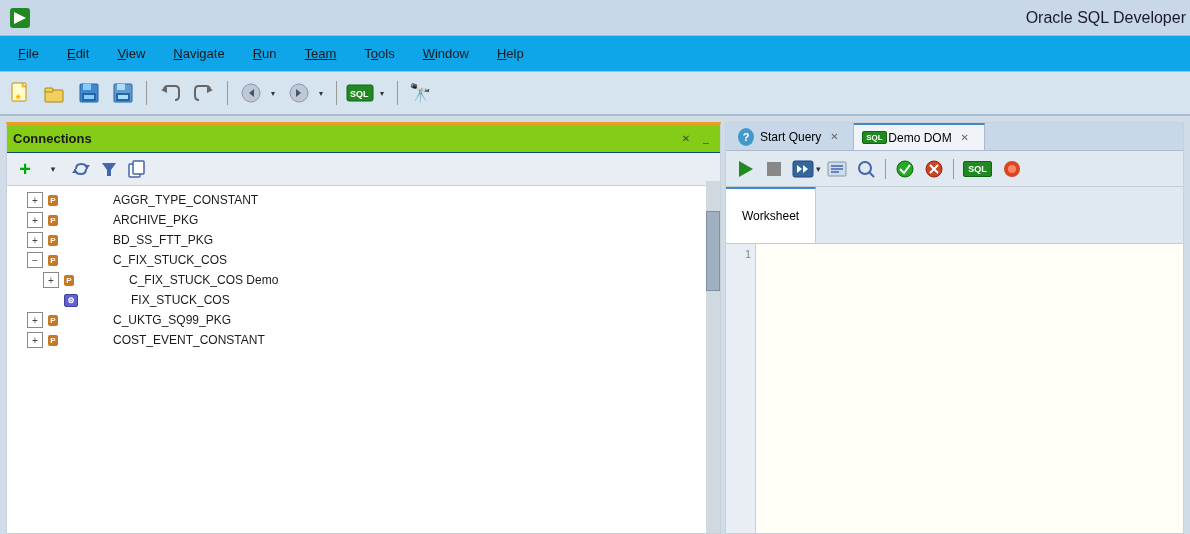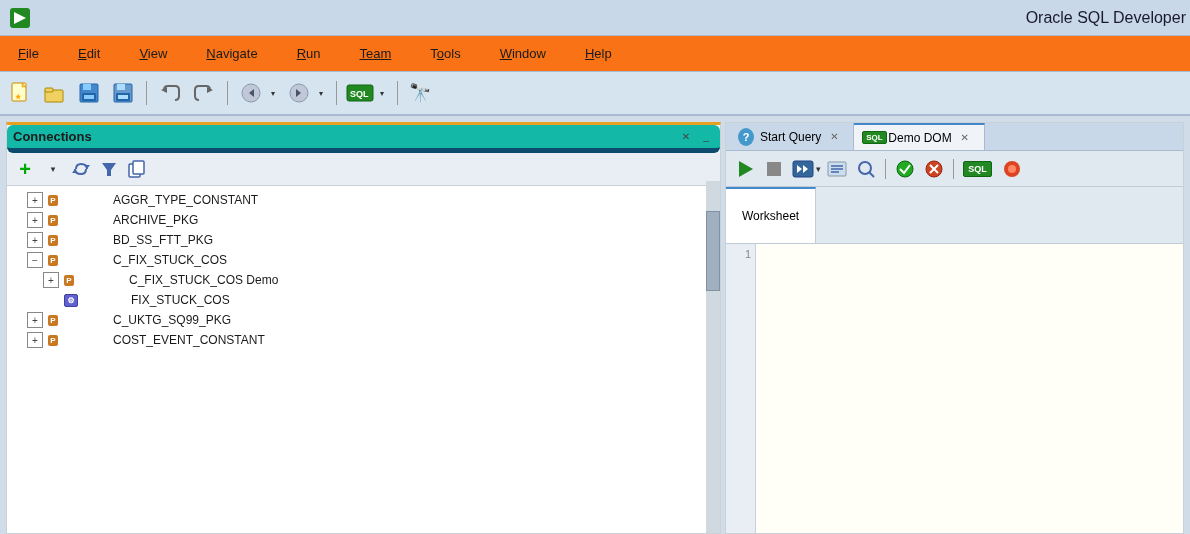--- a/index.html
+++ b/index.html
@@ -16,27 +16,27 @@
       border-bottom: 1px solid #aabbd0;
     }
     .title-bar-text {
       font-size: 16px;
       font-weight: normal;
       color: #1a1a2e;
     }
 
     
     .menu-bar {
-      background: #f97316;
+      background: #0ea5e9;
       height: 36px;
       display: flex;
       align-items: center;
       padding: 0 8px;
       border-bottom: 1px solid #aabbd0;
-      gap: 19px;
+      gap: 8px;
     }
     .menu-item {
       padding: 4px 10px;
       cursor: pointer;
       color: #1a1a1a;
       font-size: 13px;
       border-radius: 2px;
     }
     .menu-item u { text-decoration: underline; }
 
@@ -89,24 +89,23 @@
       margin: 6px 0 0 6px;
       display: flex;
       flex-direction: column;
       position: relative;
     }
     .panel-header {
       display: flex;
       align-items: center;
       justify-content: space-between;
       padding: 4px 6px;
-      background: #14b8a6;
-      border-bottom: 5px solid #0c4a6e;
+      background: #84cc16;
+      border-bottom: 1px solid #0c4a6e;
       height: 28px;
-      border-radius: 6px;
     }
     .panel-title {
       font-size: 13px;
       font-weight: bold;
       color: #1a1a1a;
     }
     .panel-controls {
       display: flex;
       gap: 4px;
     }

